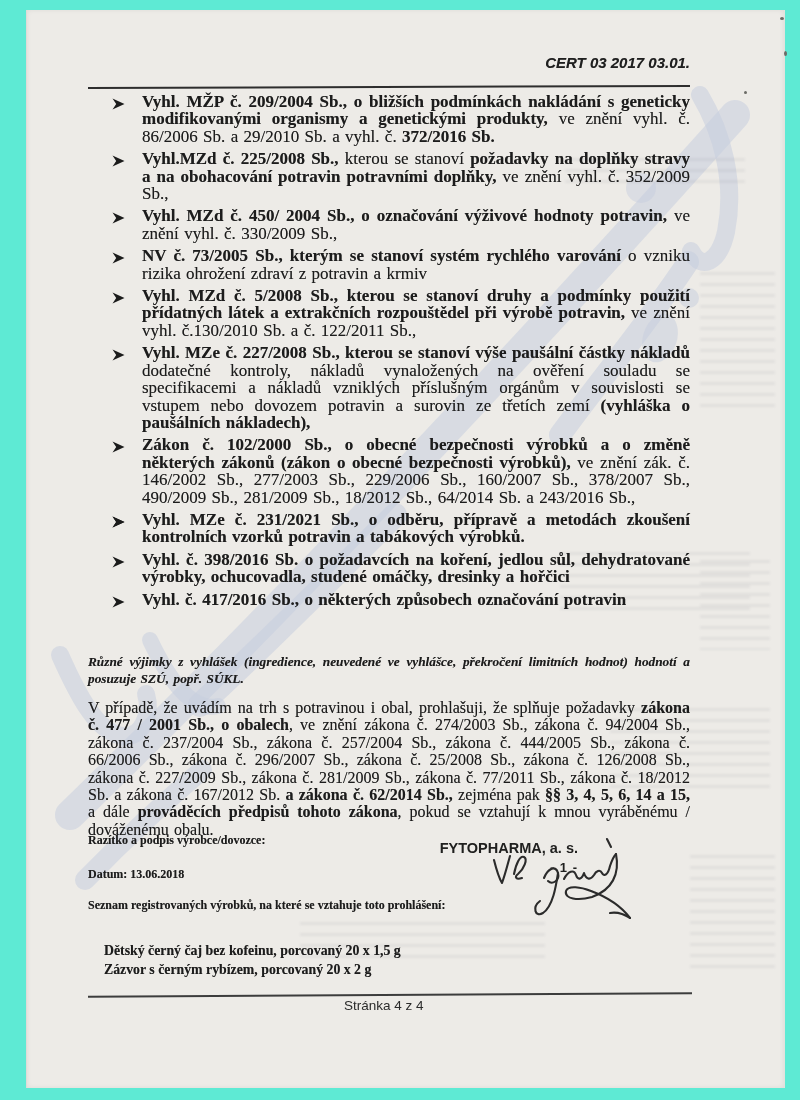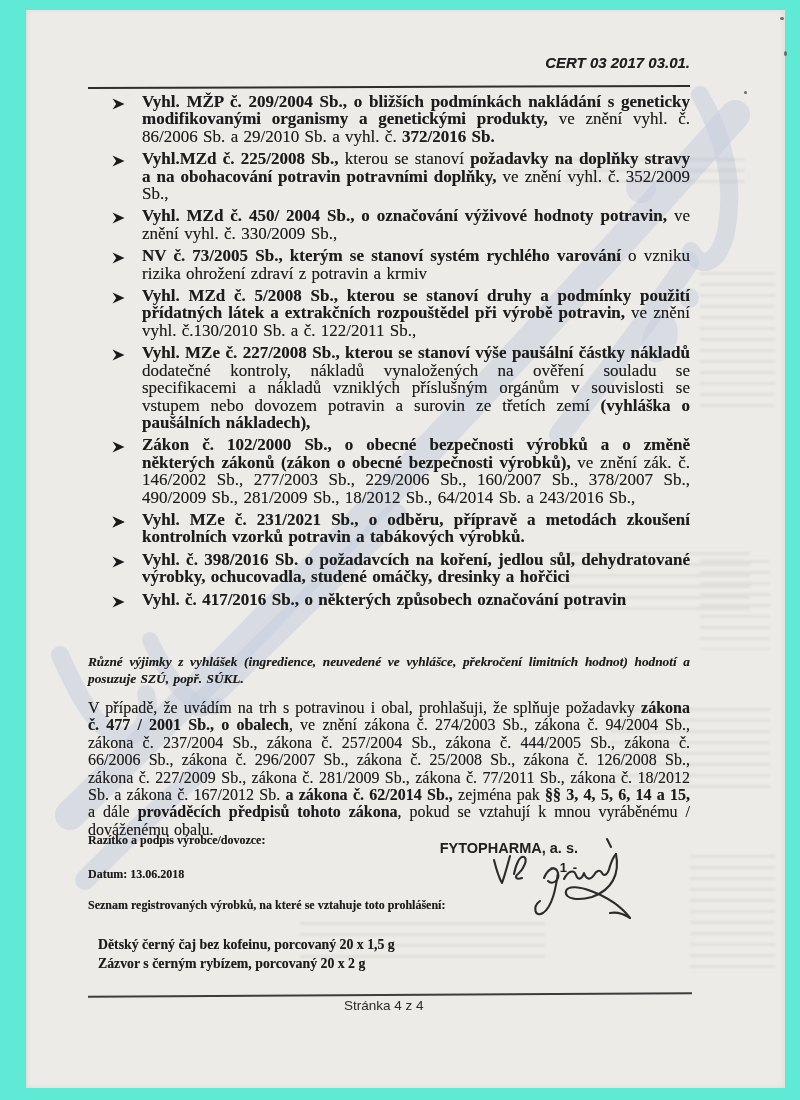--- a/index.html
+++ b/index.html
@@ -38,21 +38,21 @@
          font-family:"Liberation Sans","DejaVu Sans",sans-serif;font-weight:bold;margin-top:24px;}
   .stamp .company{font-size:14.5px;line-height:18px;}
   .stamp .addr{font-size:13.5px;line-height:17px;}
   .stamp .mark{font-size:13px;line-height:16px;margin-top:3px;font-weight:600;letter-spacing:1px;}
 
   .lbl{font-size:12px;font-weight:bold;line-height:17px;}
   .lbl.razitko{left:88px;top:832px;}
   .lbl.datum{left:88px;top:866px;}
   .lbl.seznam{left:88px;top:897px;}
 
-  ul.prods{left:88px;top:926px;width:560px;margin:10px;padding:0;list-style:none;
+  ul.prods{left:88px;top:926px;width:560px;margin:16px;padding:0;list-style:none;
            font-size:13.8px;line-height:18.5px;font-weight:bold;}
 
   .ftr-label{left:344px;top:998px;font:13.5px/16px "Liberation Sans","DejaVu Sans",sans-serif;color:#2b2b2b;}
 
   .sig{position:absolute;left:486px;top:834px;z-index:3;}
 </style>
 </head>
 <body>
 
 <div class="scan">

